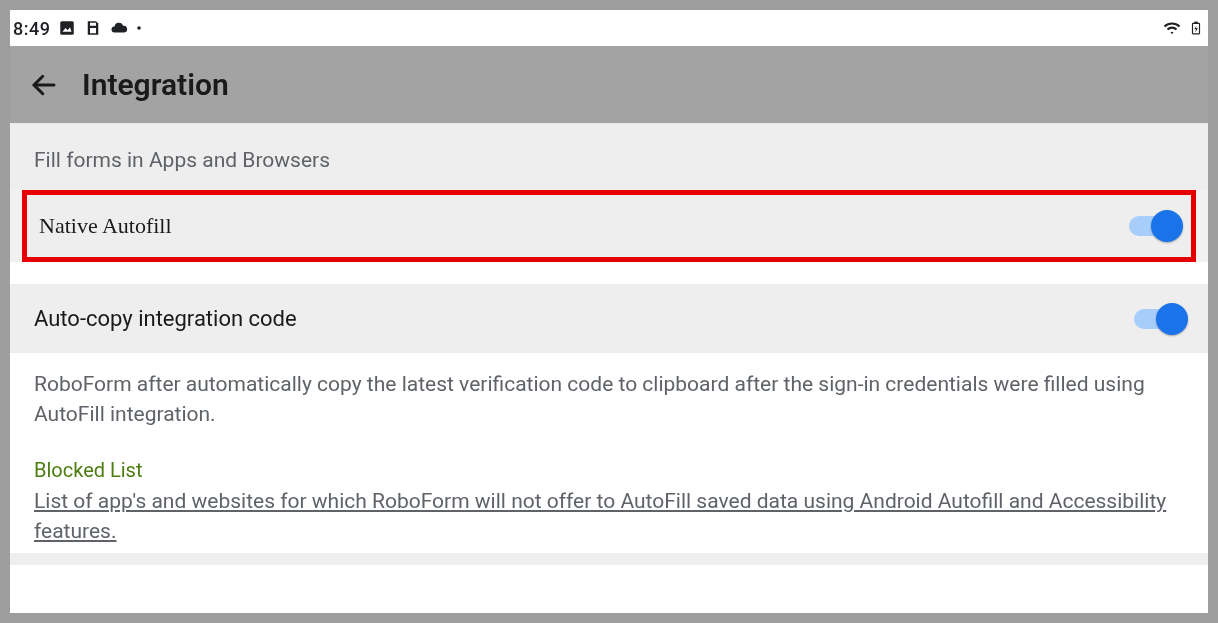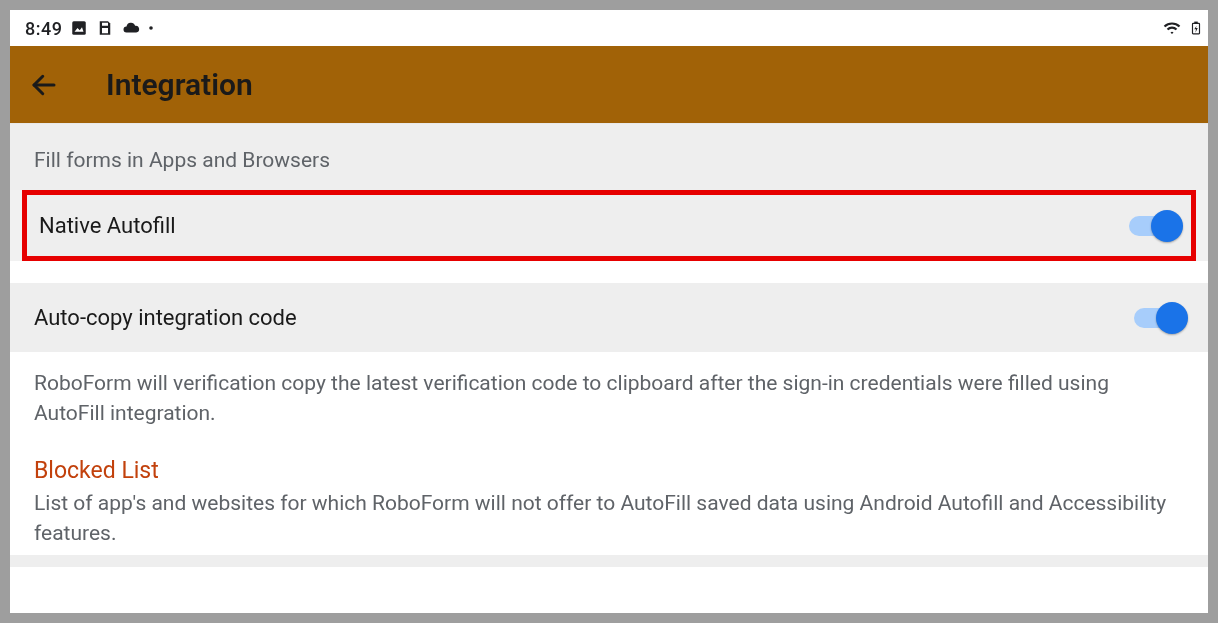--- a/index.html
+++ b/index.html
@@ -5,53 +5,53 @@
   * { box-sizing: border-box; margin: 0; padding: 0; }
   html, body { width: 1218px; height: 623px; font-family: Roboto, "Segoe UI", Arial, sans-serif; }
   body { background: #9e9e9e; padding: 10px; }
   .device {
     width: 1198px; height: 603px; background: #ffffff; position: relative;
     overflow: hidden;
   }
   
   .status-bar {
     height: 36px; display: flex; align-items: center; justify-content: space-between;
-    padding: 0 3px; background: #ffffff; color: #202124; margin-left: 12px;
+    padding: 0 3px; background: #ffffff; color: #202124;
   }
   .status-left { display: flex; align-items: center; gap: 8px; }
   .status-right { display: flex; align-items: center; gap: 6px; }
   .time { font-size: 18px; font-weight: 500; letter-spacing: 0.5px; }
   .stat-icon { width: 18px; height: 18px; display:inline-flex; align-items:center; justify-content:center;}
   
   .app-bar {
-    height: 78px; display: flex; align-items: center; padding: 0 12px; gap: 40px;
-    background: #a16207; border-bottom: 1px solid #e8e8e8;
+    height: 78px; display: flex; align-items: center; padding: 0 12px; gap: 16px;
+    background: #a3a3a3; border-bottom: 1px solid #e8e8e8;
   }
   .back-btn { width:44px; height:44px; display:flex; align-items:center; justify-content:center; cursor:pointer; border-radius:50%; }
   .title { font-size: 30px; font-weight: 600; color:#1a1a1a; }
   
   .settings-area { background:#f1f1f1; }
   .section-header {
     padding: 24px 24px 18px; font-size: 21px; color:#5f6368; background:#eeeeee;
   }
   .row {
     display:flex; align-items:center; justify-content:space-between;
     padding: 22px 24px; background:#eeeeee; font-size:22px; color:#1a1a1a;
   }
   .highlighted {
-    border:5px solid #e60000; margin: 0 12px; padding: 18px 12px; background:#eeeeee;
+    border:5px solid #e60000; margin: 0 12px; padding: 18px 12px; background:#eeeeee;font-family:Liberation Serif, serif;
   }
   .row-title { font-size:22px; color:#1a1a1a; }
   .gap-white { height:22px; background:#ffffff; }
   .description {
     padding: 16px 24px 20px; font-size:21px; color:#5f6368; line-height:1.45; background:#ffffff;
   }
   .subrow { padding: 8px 24px 6px; background:#ffffff; }
-  .subrow .sub-title { font-size:23px; color:#c2410c; margin-bottom:4px;}
-  .subrow .sub-desc { font-size:21px; color:#5f6368; line-height:1.45;}
+  .subrow .sub-title { font-size:20px; color:#4d7c0f; margin-bottom:4px;}
+  .subrow .sub-desc { font-size:21px; color:#5f6368; line-height:1.45;text-decoration:underline;}
   
   .switch {
     position: relative; width: 50px; height: 20px; border-radius:10px; background:#a7cdfb;
   }
   .switch .thumb {
     position:absolute; right:-4px; top:-6px; width:32px; height:32px; border-radius:50%;
     background:#1a73e8; box-shadow:0 1px 2px rgba(0,0,0,0.3);
   }
   .bottom-strip { height:12px; background:#eeeeee; }
 </style>
@@ -126,21 +126,21 @@
 
     <div class="gap-white"></div>
 
     <div class="row">
       <div class="row-title">Auto-copy integration code</div>
       <div class="switch">
         <div class="thumb"></div>
       </div>
     </div>
 
-    <div class="description">RoboForm will verification copy the latest verification code to clipboard after the sign-in credentials were filled using AutoFill integration.</div>
+    <div class="description">RoboForm after automatically copy the latest verification code to clipboard after the sign-in credentials were filled using AutoFill integration.</div>
 
     <div class="subrow">
       <div class="sub-title">Blocked List</div>
       <div class="sub-desc">List of app's and websites for which RoboForm will not offer to AutoFill saved data using Android Autofill and Accessibility features.</div>
     </div>
 
     <div class="bottom-strip"></div>
   </div>
 
 </div>

